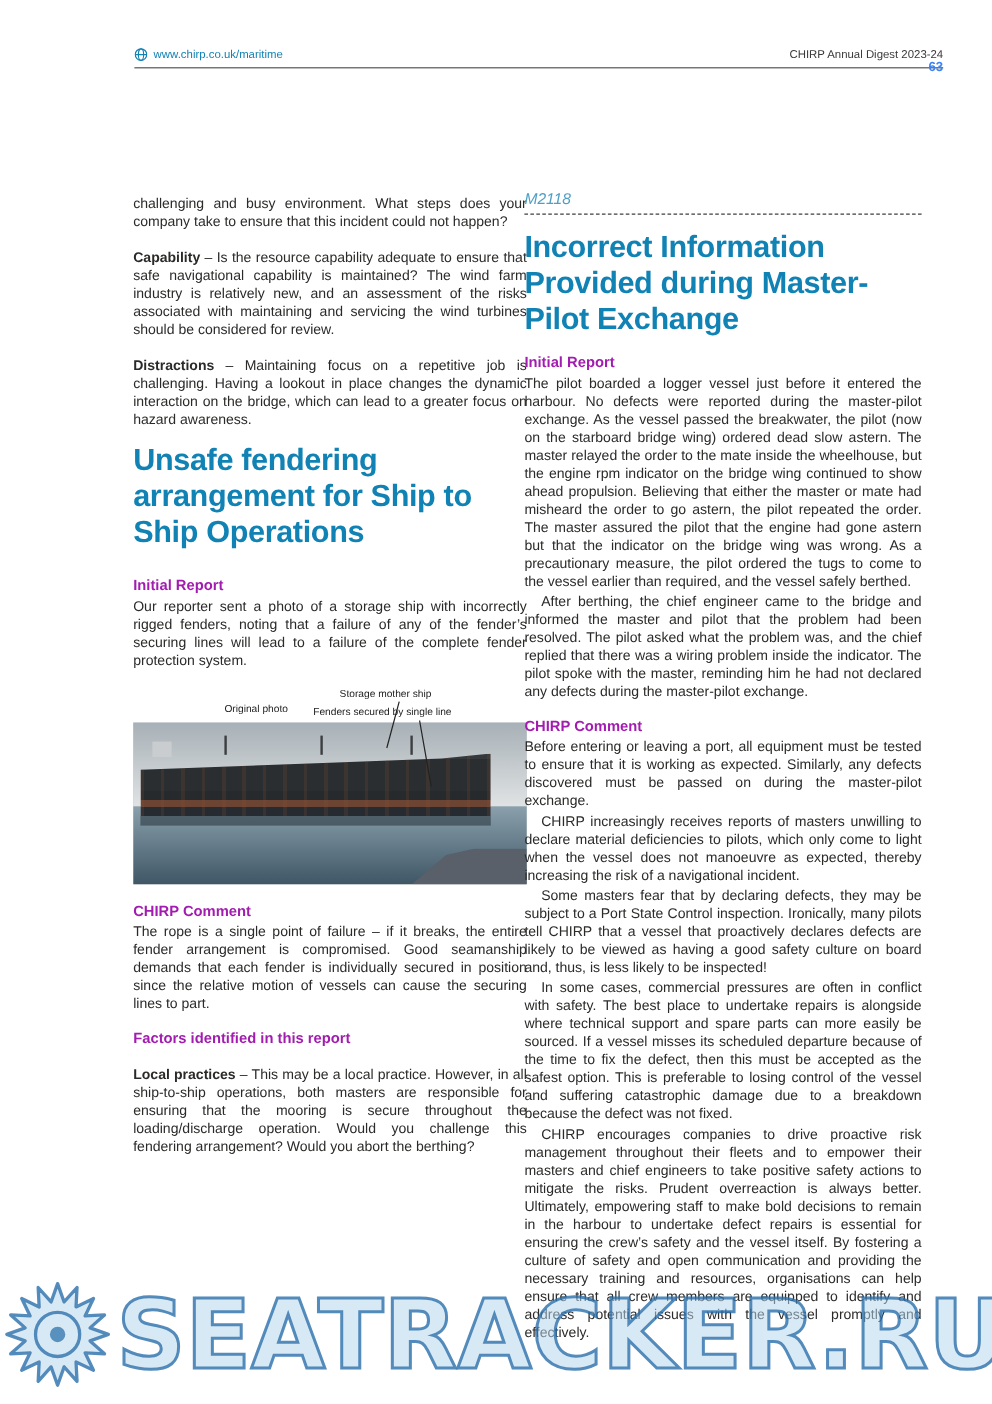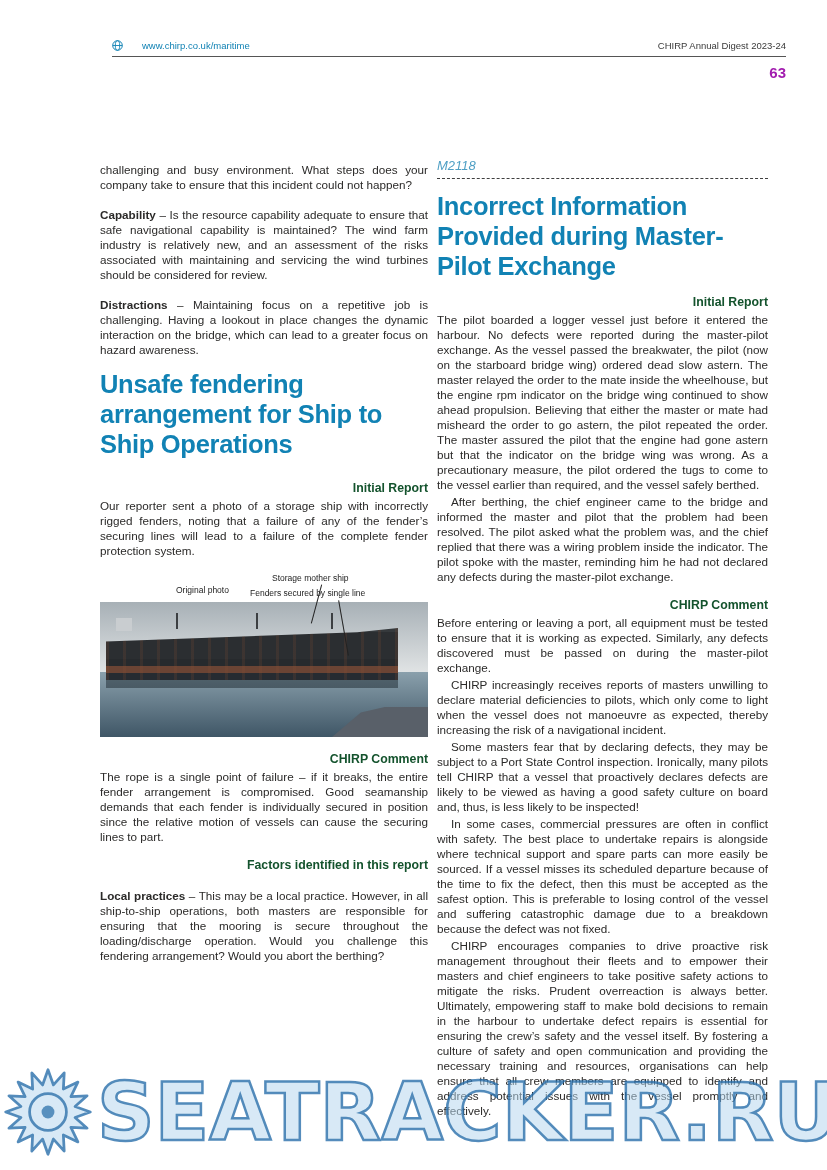--- a/index.html
+++ b/index.html
@@ -8,38 +8,38 @@
     position:relative; width:827px; height:1170px; background:#ffffff;
     font-family:"Liberation Sans", sans-serif; color:#2b2a29; overflow:hidden;
   }
 
   
   .header {
     position:absolute; left:112px; top:34px; width:674px; height:23px;
     border-bottom:1px solid #555; display:flex; justify-content:space-between;
     align-items:flex-end; padding-bottom:5px; font-size:9.5px;
   }
-  .header-left { display:flex; align-items:center; gap:19px; color:#1182b4; }
+  .header-left { display:flex; align-items:center; gap:5px; color:#1182b4; }
   .header-right { color:#3a3a3a; }
-  .page-number { position:absolute; top:64px; right:41px; color:#a21caf; font-size:15px; font-weight:bold; }
+  .page-number { position:absolute; top:50px; right:41px; color:#3b82f6; font-size:11px; font-weight:bold; }
 
   
   .col { position:absolute; font-size:11.7px; line-height:15px; text-align:justify; }
-  .col-left  { left:100px; top:160px; width:328px; }
+  .col-left  { left:111px; top:160px; width:328px; }
   .col-right { left:437px; top:158px; width:331px; }
 
   .report-id {
     color:#4e9fc4; font-style:italic; font-size:13px; text-align:left;
     padding-bottom:5px; border-bottom:1.5px dashed #3f3f3f;
   }
   .article-title {
     color:#1182b4; font-size:25.5px; line-height:30px; font-weight:bold;
     letter-spacing:-0.3px; margin-top:12px; text-align:left;
   }
-  .subhead { color:#14532d; font-size:12.3px; font-weight:bold; margin-top:14px; text-align:right; }
+  .subhead { color:#a21caf; font-size:12.3px; font-weight:bold; margin-top:14px; text-align:left; }
   p.body   { margin-top:2px; }
   p.spaced { margin-top:15px; }
   p.indent { text-indent:14px; }
   .mt-gap  { margin-top:24px; }
   b.term   { color:#2b2a29; }
 
   
   .figure { position:relative; height:165px; margin-top:14px; }
   .fig-label { position:absolute; font-size:8.5px; line-height:10px; color:#1c1c1c; white-space:nowrap; text-align:left; }
   .lbl-original { left:76px;  top:13px; }

